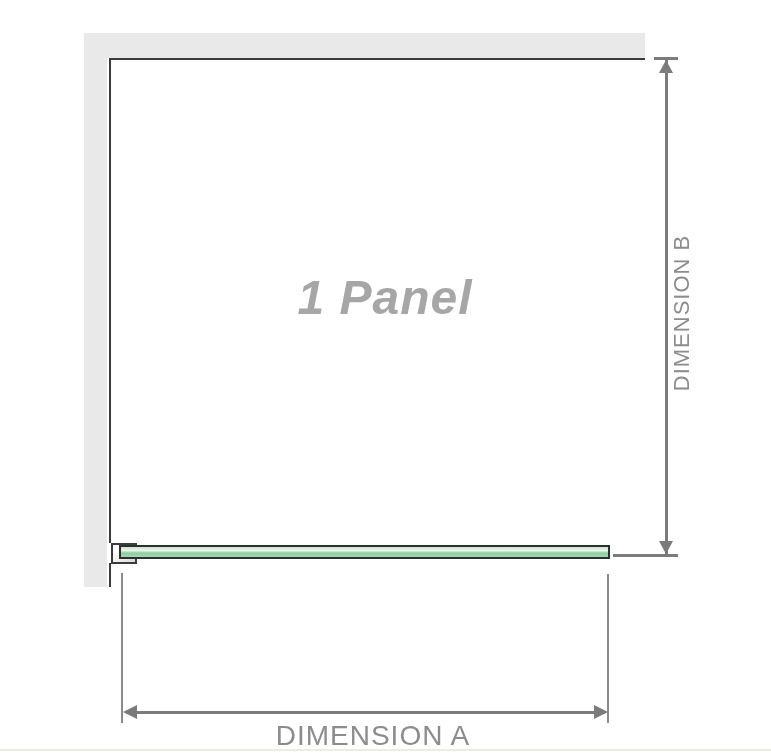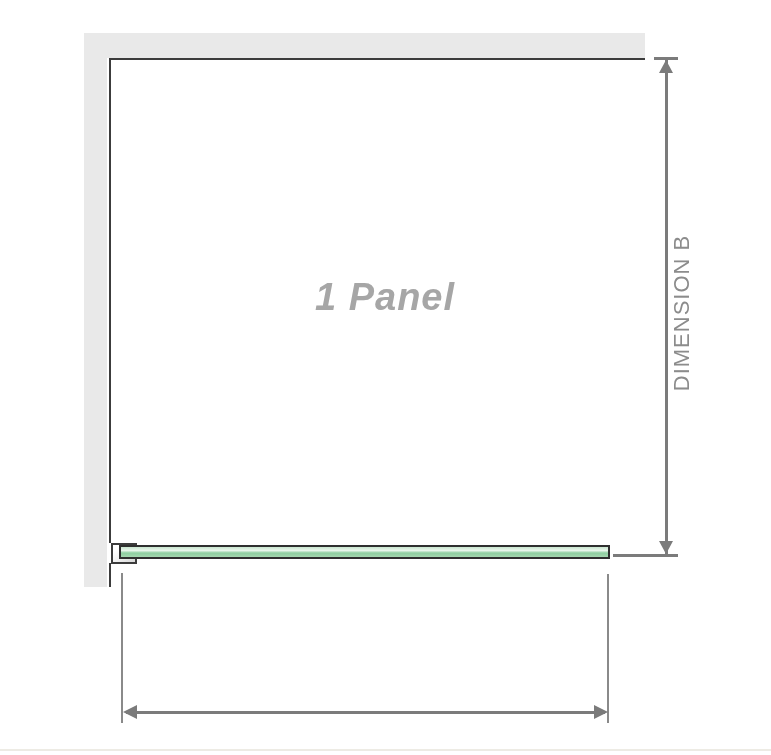--- a/index.html
+++ b/index.html
@@ -125,21 +125,21 @@
     font-size: 28px;
     letter-spacing: 1px;
     color: var(--label-text, #8c8c8c);
   }
 
   
   .panel-label {
     left: 385px; top: 297px;
     transform: translate(-50%, -50%);
     white-space: nowrap;
-    font-size: 38px;
+    font-size: 48px;
     font-style: italic;
     font-weight: bold;
     letter-spacing: 1px;
     color: var(--panel-label-text, #a6a6a6);
   }
 
   
   .bottom-strip {
     left: 0; top: 749px; width: 771px; height: 2px;
     background: var(--bottom-strip, #edebe4);
@@ -165,18 +165,19 @@
   <div class="abs dim-b-line"></div>
   <div class="abs arrow-up"></div>
   <div class="abs arrow-down"></div>
   <div class="abs dim-b-label">DIMENSION B</div>
 
   <div class="abs ext-line-left"></div>
   <div class="abs ext-line-right"></div>
   <div class="abs dim-a-line"></div>
   <div class="abs arrow-left"></div>
   <div class="abs arrow-right"></div>
+  <div class="abs dim-a-label">DIMENSION A</div>
 
   <div class="abs panel-label">1 Panel</div>
 
   <div class="abs bottom-strip"></div>
 
 </div>
 
 </body></html>

